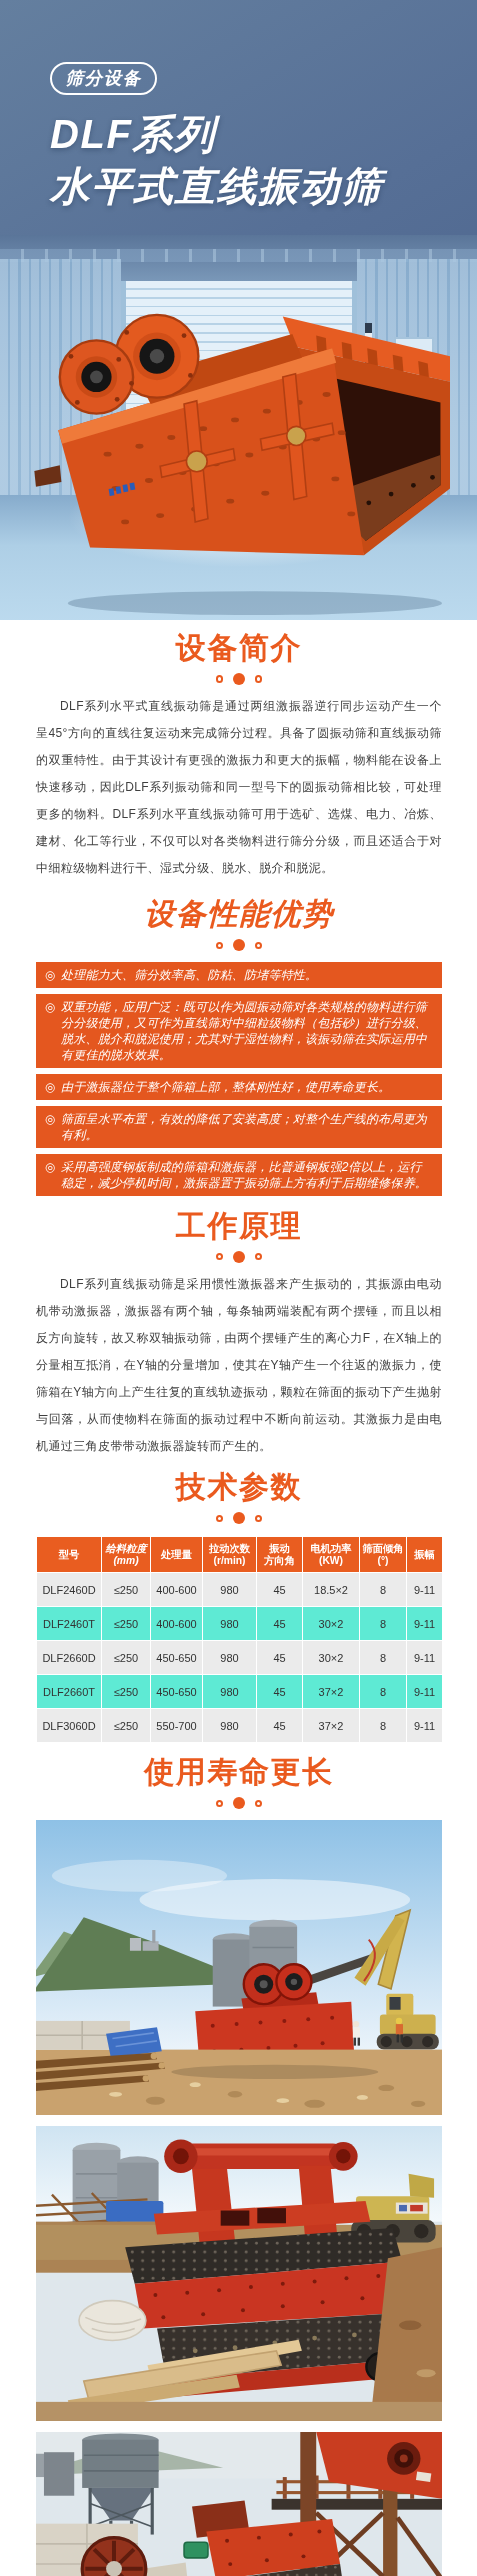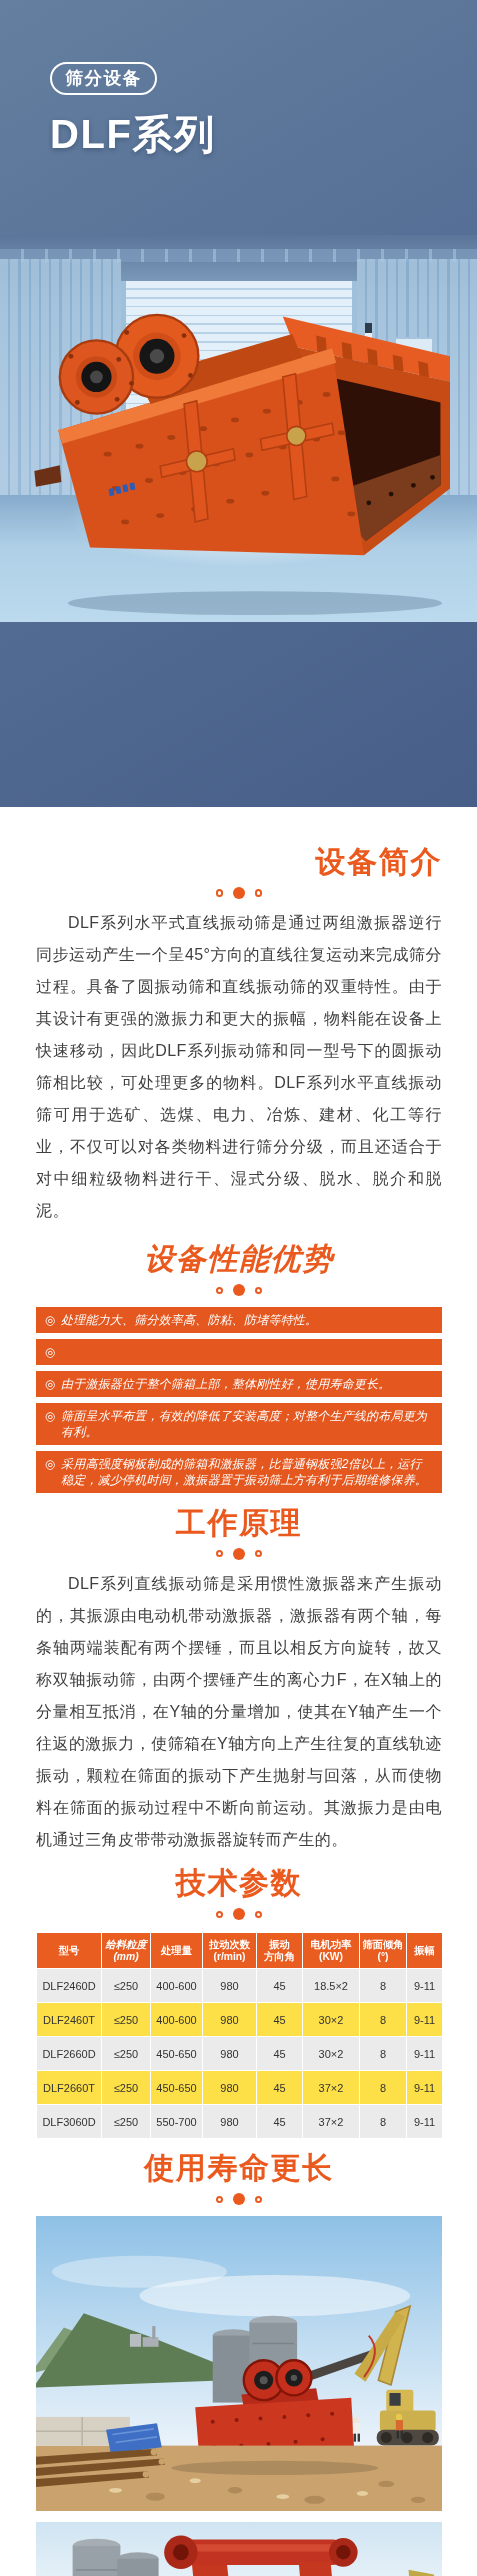--- a/index.html
+++ b/index.html
@@ -3,22 +3,22 @@
 <meta charset="utf-8">
 <style>
   :root{
     --accent:#ea5a1e; --box:#e4571f; --th:#e95d20; --txt:#3f3f3f;
   }
   *{margin:0;padding:0;box-sizing:border-box;}
   body{background:#888;font-family:"Liberation Sans","DejaVu Sans",sans-serif;}
   .page{width:478px;height:2576px;background:#fff;margin:0 auto;overflow:hidden;position:relative;}
 
   
-  .hero{position:relative;width:478px;height:807px;overflow:hidden;
-        background:linear-gradient(150deg,#647f9f 0%,#566f96 45%,#475f88 100%);}
+  .hero{position:relative;width:478px;height:620px;overflow:hidden;
+        background:linear-gradient(150deg,#647f9f 0%,#566f96 45%,#475f88 100%);font-style:italic;}
   .scene{position:absolute;left:0;top:235px;width:478px;height:386px;}
   .scene-bg{position:absolute;inset:0;background:linear-gradient(#5a7599 0%,#8fafcd 20%,#c3d9ea 48%,#d2e4f2 62%,#cfe2f0 100%);}
   .wall-left,.wall-right{position:absolute;top:24px;height:239px;width:121px;opacity:.85;
         background:repeating-linear-gradient(90deg,#aac7e0 0 8px,#8db2d2 8px 10.3px);}
   .wall-left{left:0;} .wall-right{right:0;}
   .truss{position:absolute;left:0;top:14.3px;width:478px;height:12.7px;opacity:.7;
         background:repeating-linear-gradient(90deg,#7e9cbd 0 21px,#a8c3dc 21px 24px);}
   .roller-door{position:absolute;left:121px;top:46px;width:236px;height:213px;
         background:repeating-linear-gradient(#e4f0f9 0 7.2px,#b7d2e6 7.2px 8.8px);
         border-left:5.6px solid #9fc0da;border-right:5.6px solid #9fc0da;}
@@ -32,39 +32,39 @@
   .badge{position:absolute;left:50px;top:62px;border:2.4px solid #fff;border-radius:16.7px;
         padding:2.4px 13.5px;color:#fff;font-size:17.5px;font-weight:bold;letter-spacing:1.6px;}
   .hero-title{position:absolute;left:50px;top:108px;color:#fff;font-weight:bold;
         font-size:40px;line-height:52px;letter-spacing:1.6px;text-shadow:0 1.6px 4.8px rgba(20,40,70,.35);}
   .machine{position:absolute;left:20px;top:283px;width:438px;height:338px;}
 
   
   main{padding:0 36px;}
   .sec-title{font-size:30px;line-height:35px;font-weight:bold;color:var(--accent);
         text-align:center;letter-spacing:1.6px;}
-  .sec-intro .sec-title{margin-top:37px;text-align:right;}
+  .sec-intro .sec-title{margin-top:10px;}
   .dots{margin-top:8px;height:12px;display:flex;justify-content:center;align-items:center;gap:10.3px;}
   .dot{width:7.2px;height:7.2px;border:2.4px solid var(--accent);border-radius:50%;}
   .dot.filled{width:12px;height:12px;border:0;background:var(--accent);}
-  .body-p{margin-top:8px;font-size:16px;line-height:32px;color:var(--txt);
+  .body-p{margin-top:8px;font-size:12px;line-height:27px;color:var(--txt);
         text-align:justify;text-indent:2em;letter-spacing:0.4px;}
   .sec-adv{margin-top:14.3px;font-style:italic;}
   .adv-list{margin-top:11px;}
   .adv-box{background:var(--box);color:#fff;font-size:12px;line-height:16px;
         padding:4.8px 8.8px;margin-bottom:6.4px;display:flex;letter-spacing:0.2px;}
   .adv-bullet{flex:0 0 auto;margin-right:5.6px;font-size:12px;}
   .sec-principle{margin-top:12px;}
   .sec-specs{margin-top:9.6px;}
   .spec-table{margin-top:12px;width:406px;table-layout:fixed;border-collapse:separate;border-spacing:1.6px;}
   .spec-table th{background:var(--th);color:#fff;font-size:10.3px;font-weight:bold;
         height:35px;text-align:center;vertical-align:middle;white-space:pre-line;line-height:12px;padding:0 0.8px;}
   .spec-table td{font-size:11px;color:#333;height:33px;text-align:center;vertical-align:middle;}
   .spec-table tr.odd td{background:#ebebeb;}
-  .spec-table tr.even td{background:#fde047;}
+  .spec-table tr.even td{background:#5eead4;}
   .sec-gallery{margin-top:11px;}
   .photo{margin-top:11px;width:406px;overflow:hidden;background:#dfe7ec;}
   .photo svg{display:block;width:100%;height:100%;}
   .ph1{height:295px;} .ph2{height:295px;} .ph3{height:223px;}
 </style>
 </head>
 <body>
 
 <div class="page">
 
@@ -170,20 +170,21 @@
             <rect x="121" y="255" width="6" height="9"></rect>
           <rect x="130" y="254" width="6" height="9"></rect>
             <rect x="139" y="253" width="6" height="9"></rect>
         </g>
       </svg>
     </div>
 
     <div class="badge">筛分设备</div>
     <h1 class="hero-title">
       <span>DLF系列</span><br>
+      <span>水平式直线振动筛</span>
     </h1>
   </header>
 
   <main>
 
     <section class="sec-intro">
       <h2 class="sec-title">设备简介</h2>
       <div class="dots">
         <span class="dot"></span>
         <span class="dot filled"></span>
@@ -199,20 +200,21 @@
         <span class="dot filled"></span>
         <span class="dot"></span>
       </div>
       <div class="adv-list">
           <div class="adv-box">
             <span class="adv-bullet">◎</span>
             <span>处理能力大、筛分效率高、防粘、防堵等特性。</span>
           </div>
           <div class="adv-box">
             <span class="adv-bullet">◎</span>
+            <span>双重功能，应用广泛：既可以作为圆振动筛对各类规格的物料进行筛分分级使用，又可作为直线筛对中细粒级物料（包括砂）进行分级、脱水、脱介和脱泥使用；尤其对于湿性物料，该振动筛在实际运用中有更佳的脱水效果。</span>
           </div>
           <div class="adv-box">
             <span class="adv-bullet">◎</span>
             <span>由于激振器位于整个筛箱上部，整体刚性好，使用寿命更长。</span>
           </div>
           <div class="adv-box">
             <span class="adv-bullet">◎</span>
             <span>筛面呈水平布置，有效的降低了安装高度；对整个生产线的布局更为有利。</span>
           </div>
           <div class="adv-box">

